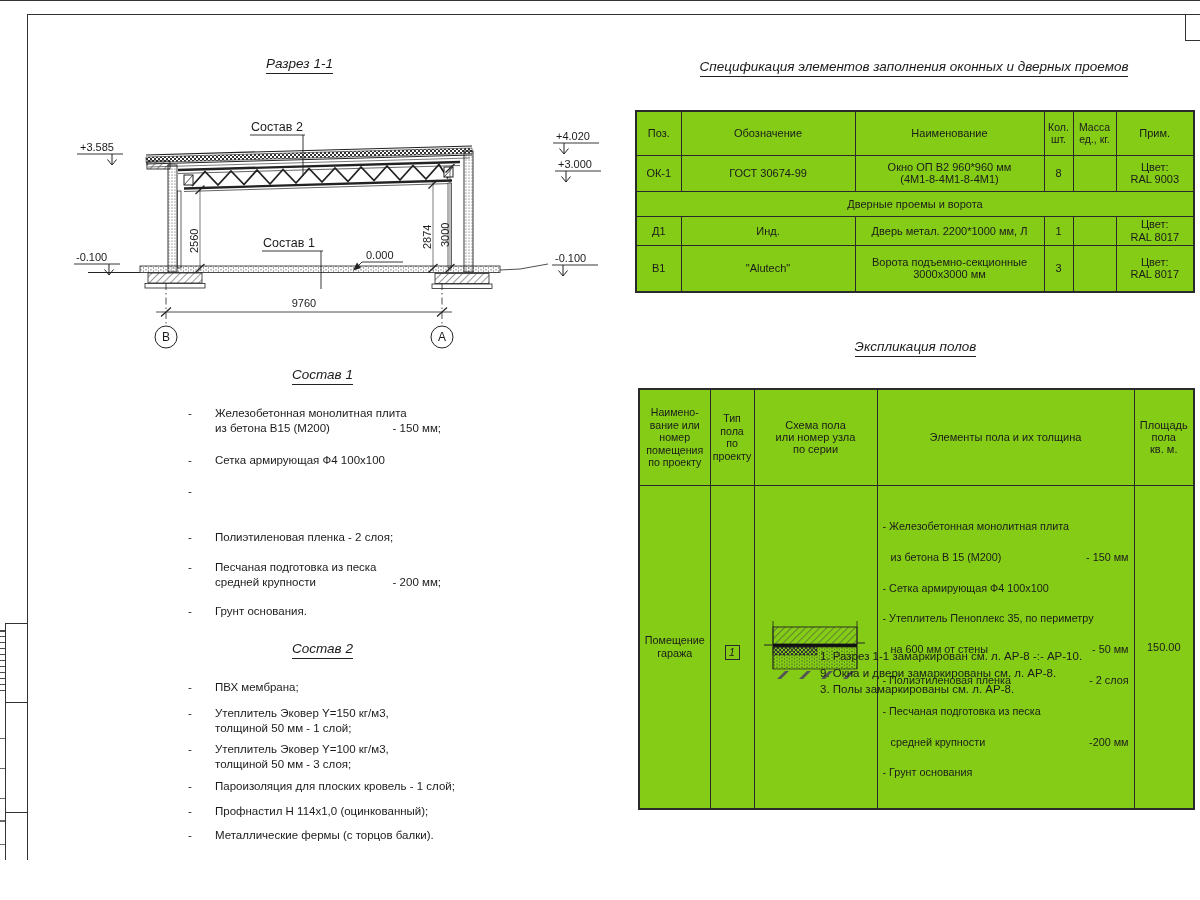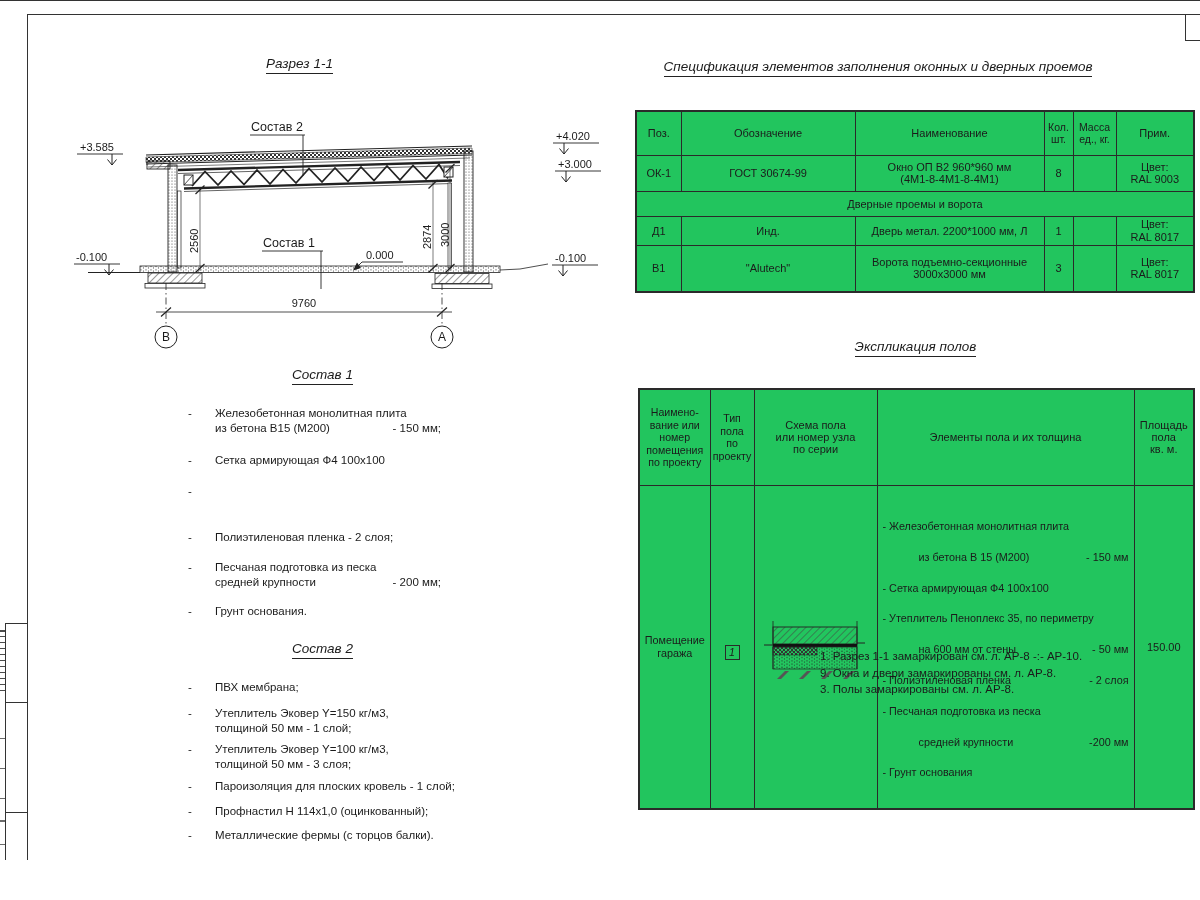--- a/index.html
+++ b/index.html
@@ -9,30 +9,30 @@
   .hline{position:absolute;background:#333;height:1px;}
   .vline{position:absolute;background:#333;width:1px;}
   .title-it{font-style:italic;font-size:13.5px;color:#1b1b1b;}
   .ul{border-bottom:1.2px solid #222;padding-bottom:2px;display:inline-block;}
   .center-wrap{text-align:center;}
   
   .li{position:absolute;display:flex;font-size:11.5px;line-height:15px;color:#1b1b1b;}
   .dash{width:27px;flex:0 0 27px;}
   .l2{display:flex;justify-content:space-between;width:226px;}
   
-  table.gt{border-collapse:collapse;table-layout:fixed;position:absolute;background:#22c55e;}
+  table.gt{border-collapse:collapse;table-layout:fixed;position:absolute;background:#84cc16;}
   table.gt td,table.gt th{border:1px solid #2a2a2a;font-weight:normal;font-size:11px;
       color:#1b1b1b;padding:0;vertical-align:middle;text-align:center;white-space:pre-line;
       overflow:hidden;}
   table.gt{border:2px solid #2a2a2a;}
   td.left{text-align:left;padding-left:6px;}
   td.notecell{text-align:left;padding-left:4px;font-size:10.5px;line-height:12.5px;}
   .erows{font-size:10.8px;line-height:15.4px;text-align:left;padding:6px 5px 0 5px;}
   .erow{display:flex;justify-content:space-between;}
-  .erow.ind{padding-left:8px;margin-left:28px;}
+  .erow.ind{padding-left:8px;}
   .typebox{display:inline-block;border:1px solid #2a2a2a;font-style:italic;font-size:10.5px;
       width:13px;height:13px;line-height:13px;text-align:center;}
   .note{font-size:11.5px;line-height:16.5px;color:#1b1b1b;}
   .smudge{position:absolute;width:5px;}
   .tick{position:absolute;width:1px;height:5px;background:#333;}
 </style>
 </head>
 <body>
 
 <div id="sheet">
@@ -246,21 +246,21 @@
   </div>
   <div class="li" style="left:188px;top:804px;">
     <span class="dash">-</span>
     <span>Профнастил Н 114х1,0 (оцинкованный);</span>
   </div>
   <div class="li" style="left:188px;top:828px;">
     <span class="dash">-</span>
     <span>Металлические фермы (с торцов балки).</span>
   </div>
 
-  <div class="abs center-wrap" style="left:599px;top:57px;width:558px;">
+  <div class="abs center-wrap" style="left:635px;top:57px;width:558px;">
     <span class="title-it ul">Спецификация элементов заполнения оконных и дверных проемов</span>
   </div>
 
   <table class="gt" style="left:635px;top:110px;width:558px;">
     <colgroup>
       <col style="width:45px">
         <col style="width:174px">
         <col style="width:189px">
       <col style="width:29px">
         <col style="width:43px">

